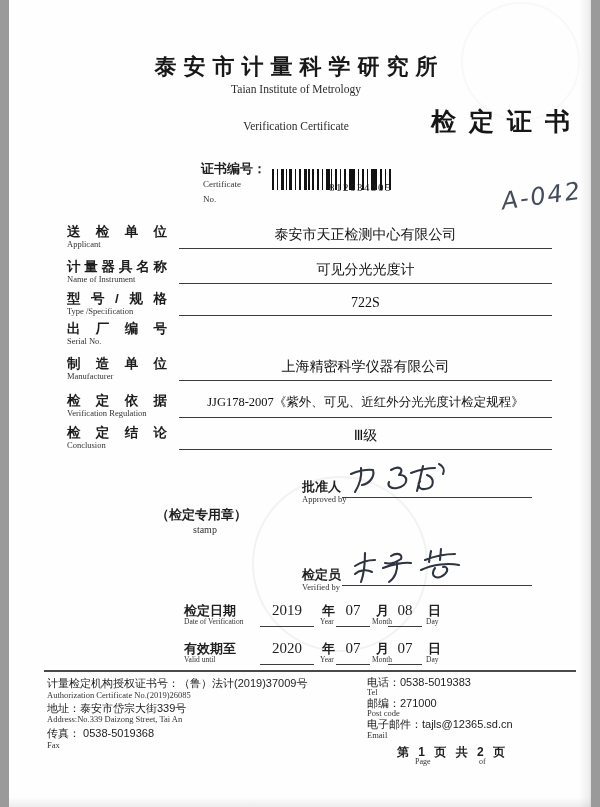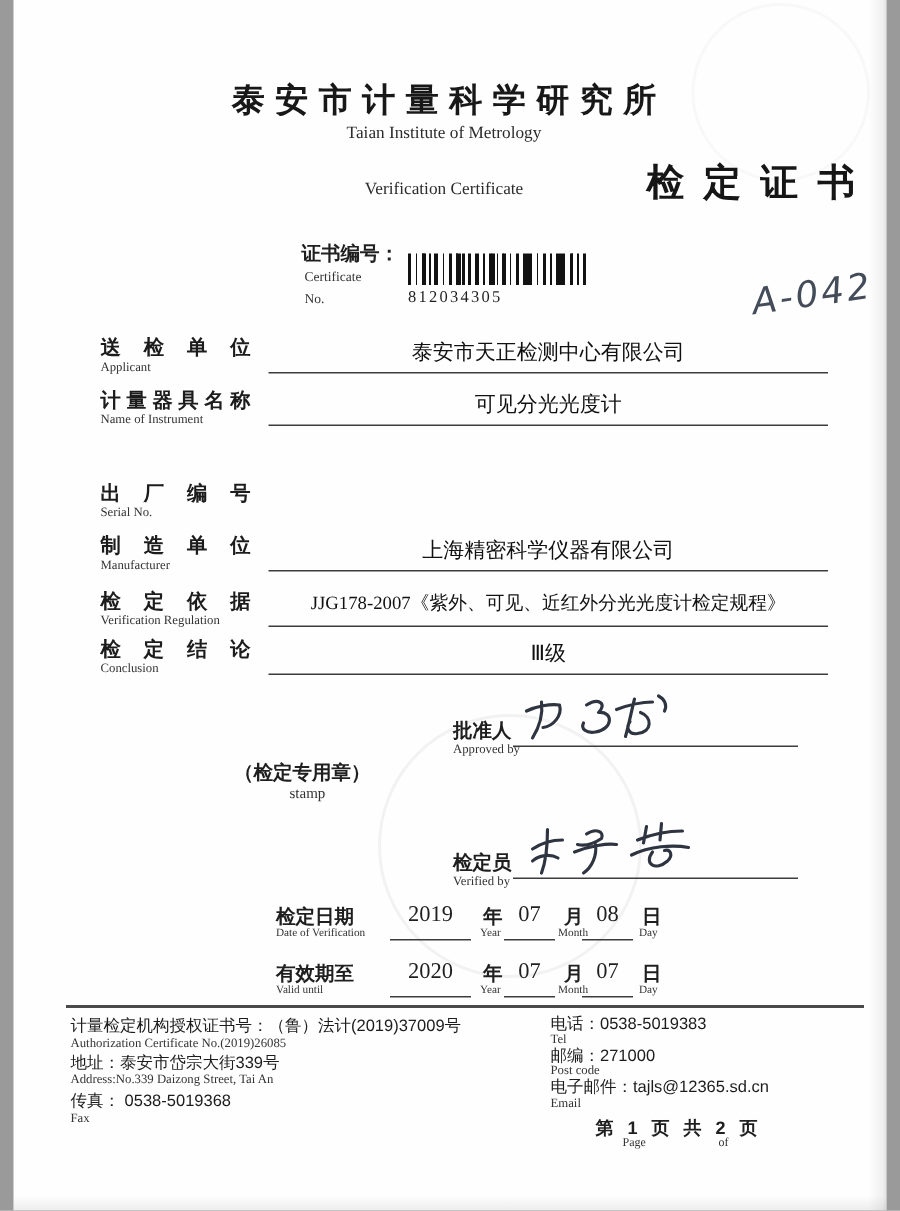--- a/index.html
+++ b/index.html
@@ -20,21 +20,21 @@
     letter-spacing:13px;text-indent:13px;color:#161616;text-align:right;}
   .title-en{position:absolute;left:0;top:120px;width:100%;font-size:11.5px;color:#2c2c2c;}
   
   .cert-label-cn{left:192px;top:160px;font-size:13px;font-family:"Liberation Sans", sans-serif;font-weight:600;}
   .cert-label-en1{left:194px;top:179px;font-size:9px;color:#333;}
   .cert-label-en2{left:194px;top:194px;font-size:9px;color:#333;}
   .barcode{left:263px;top:169px;width:120px;height:21px;background-color:#fff;
     background-image:
       repeating-linear-gradient(90deg,#121212 0 2px,transparent 2px 5px,#121212 5px 6px,transparent 6px 9px),
       repeating-linear-gradient(90deg,transparent 0 9px,#121212 9px 12px,transparent 12px 17px,#121212 17px 18px,transparent 18px 23px);}
-  .barcode-num{left:263px;top:192px;width:120px;text-align:left;font-size:11px;letter-spacing:1.5px;}
+  .barcode-num{left:263px;top:181px;width:120px;text-align:right;font-size:11px;letter-spacing:1.5px;}
   .annotation{left:492px;top:180px;width:110px;font-family:"DejaVu Sans", sans-serif;
     font-style:italic;font-size:24px;color:#454c59;transform:rotate(-8deg);letter-spacing:2px;}
   
   .field-row{position:absolute;left:58px;width:490px;height:30px;}
   .f-cn{position:absolute;left:0;top:0;width:100px;
     font-family:"Liberation Sans", sans-serif;font-weight:600;font-size:13.5px;color:#1c1c1c;
     text-align:justify;text-align-last:justify;text-justify:inter-character;}
   .f-en{position:absolute;left:0;top:16px;font-size:8.5px;color:#333;white-space:nowrap;}
   .f-line{position:absolute;left:112px;top:-8px;width:373px;height:33px;border-bottom:1.5px solid #3c3c3c;}
   .f-value{position:absolute;left:0;bottom:4px;width:100%;text-align:center;font-size:14px;color:#111;}
@@ -101,20 +101,27 @@
     <div class="f-en">Applicant</div>
     <div class="f-line">
       <div class="f-value">泰安市天正检测中心有限公司</div>
     </div>
   </div>
   <div class="field-row" style="top:258px">
     <div class="f-cn">计量器具名称</div>
     <div class="f-en">Name of Instrument</div>
     <div class="f-line">
       <div class="f-value">可见分光光度计</div>
+    </div>
+  </div>
+  <div class="field-row" style="top:290px">
+    <div class="f-cn">型号/规格</div>
+    <div class="f-en">Type /Specification</div>
+    <div class="f-line">
+      <div class="f-value">722S</div>
     </div>
   </div>
   <div class="field-row" style="top:320px">
     <div class="f-cn">出厂编号</div>
     <div class="f-en">Serial No.</div>
   </div>
   <div class="field-row" style="top:355px">
     <div class="f-cn">制造单位</div>
     <div class="f-en">Manufacturer</div>
     <div class="f-line">

